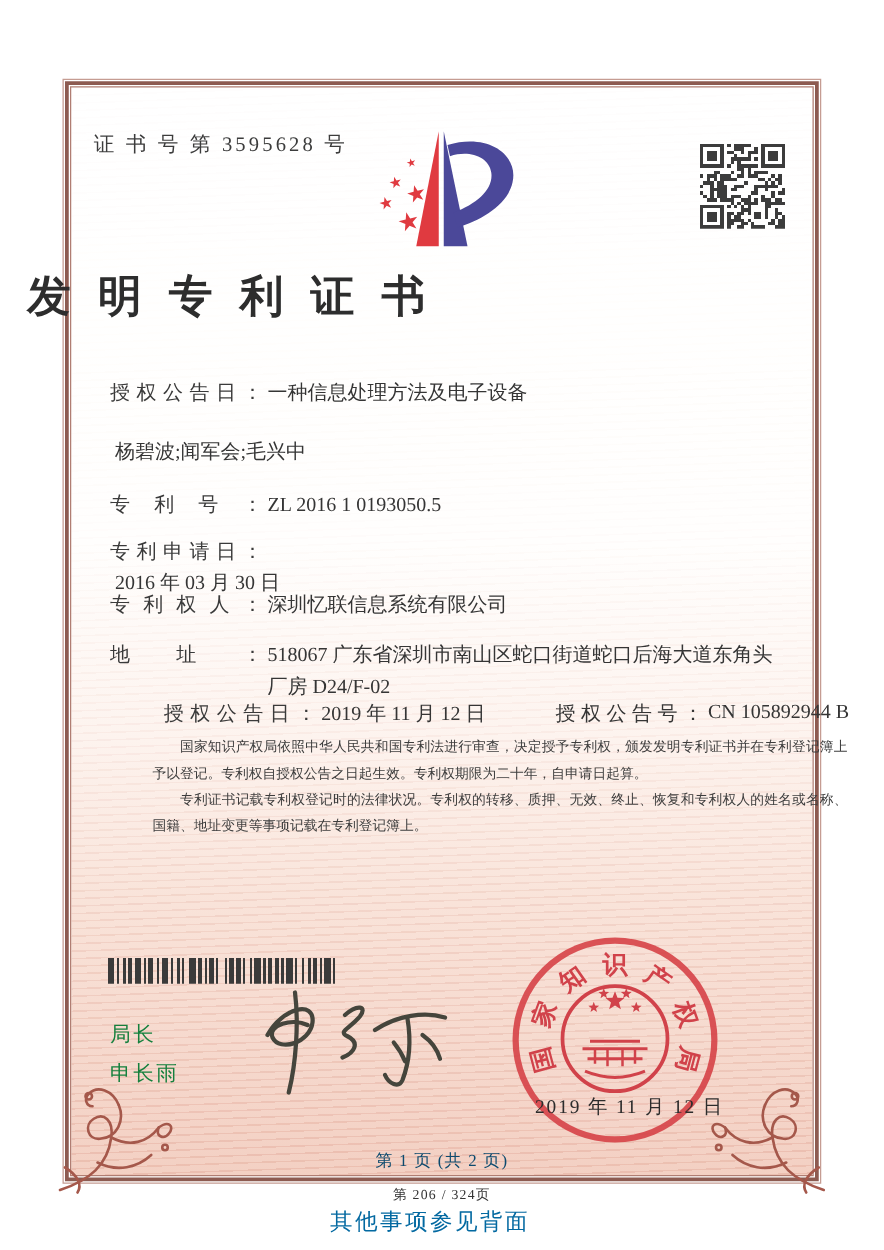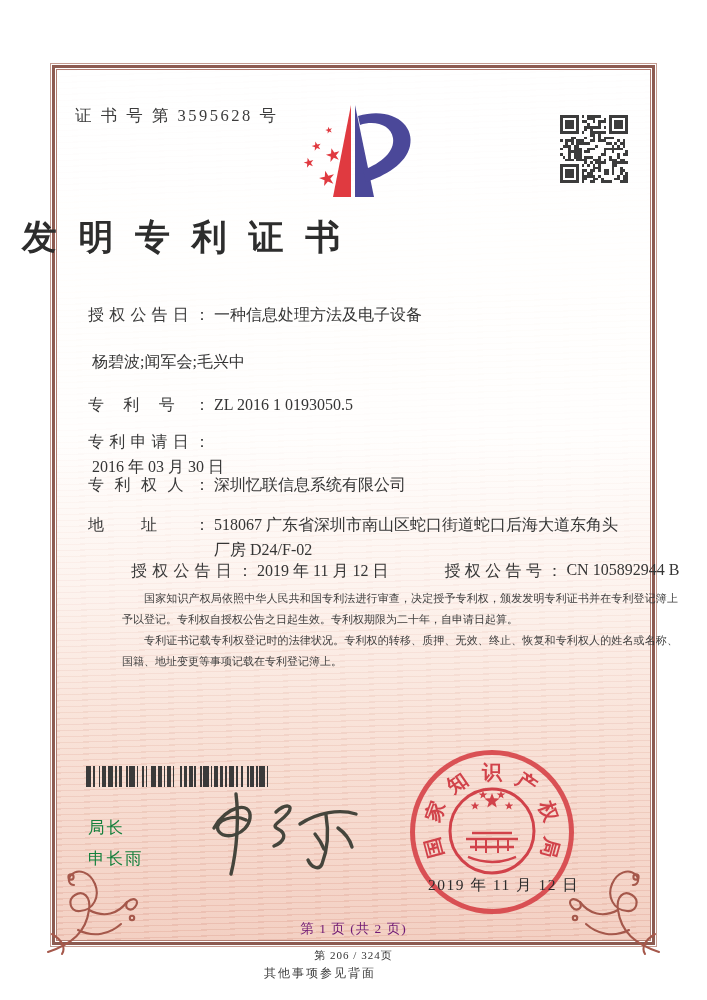--- a/index.html
+++ b/index.html
@@ -39,23 +39,23 @@
   .signer{position:absolute;left:88px;top:812px;font-size:16.5px;color:#15803d;line-height:1.9;letter-spacing:2px;}
   .sig{position:absolute;left:198px;top:788px;width:172px;height:92px;}
   
   .seal{position:absolute;left:410px;top:750px;width:164px;height:164px;border-radius:50%;
         border:5px solid rgba(213,62,67,.88);box-sizing:border-box;background:rgba(255,240,238,.06);}
   .seal-char{position:absolute;left:50%;top:50%;font-size:20px;font-weight:700;color:#d1424a;
         transform-origin:center;}
   .emblem{position:absolute;left:50%;top:50%;transform:translate(-50%,-52%);}
   .seal-date{position:absolute;left:428px;top:875px;font-size:15.5px;color:#2c2c2c;letter-spacing:1.5px;z-index:5;}
   
-  .page-info{position:absolute;left:0;right:0;top:920px;text-align:center;font-size:13.5px;color:#701a75;letter-spacing:1px;}
+  .page-info{position:absolute;left:0;right:0;top:920px;text-align:center;font-size:13.5px;color:#0c4a6e;letter-spacing:1px;}
   .sheet-info{position:absolute;left:50%;transform:translateX(-50%);top:948px;font-size:11px;color:#333;letter-spacing:1px;}
-  .back-note{position:absolute;left:264px;top:965px;font-size:12px;color:#404040;letter-spacing:2px;}
+  .back-note{position:absolute;left:264px;top:965px;font-size:18px;color:#0369a1;letter-spacing:2px;}
   .flourish{position:absolute;z-index:2;}
 </style>
 </head>
 <body>
 
 <div class="page">
 
   <div class="frame">
     <div class="frame-inner">
       <div class="frame-inner2">

